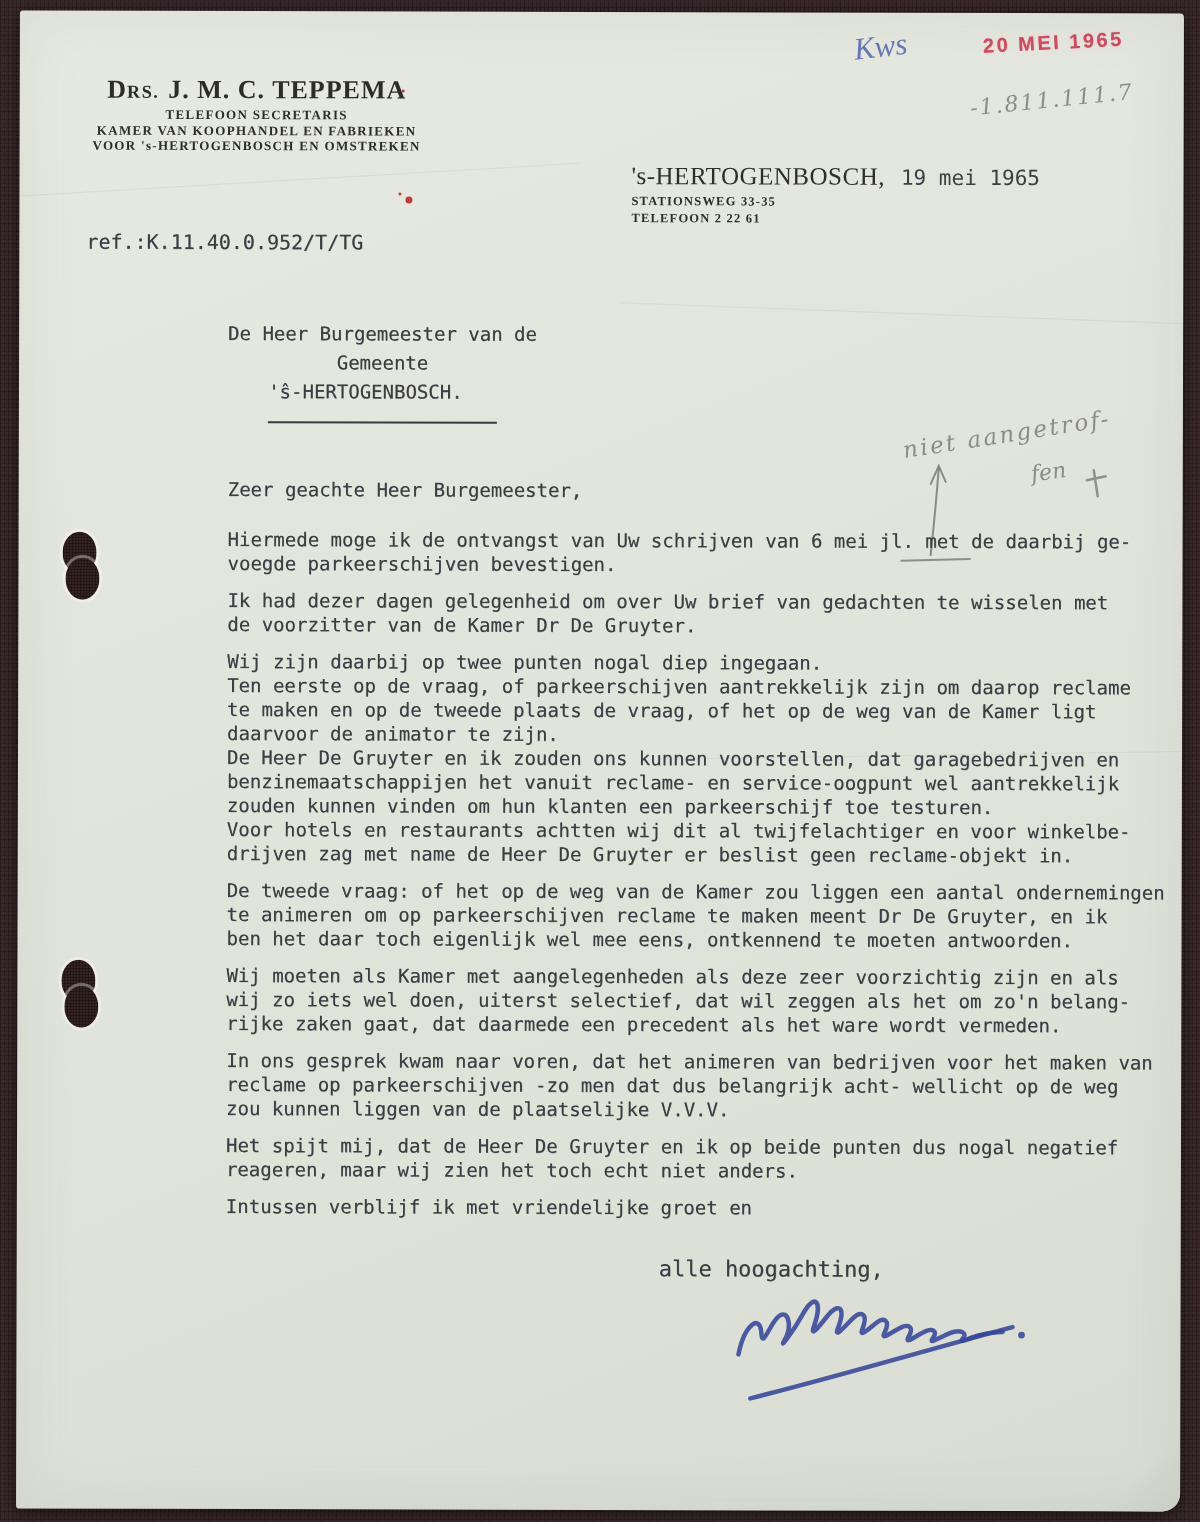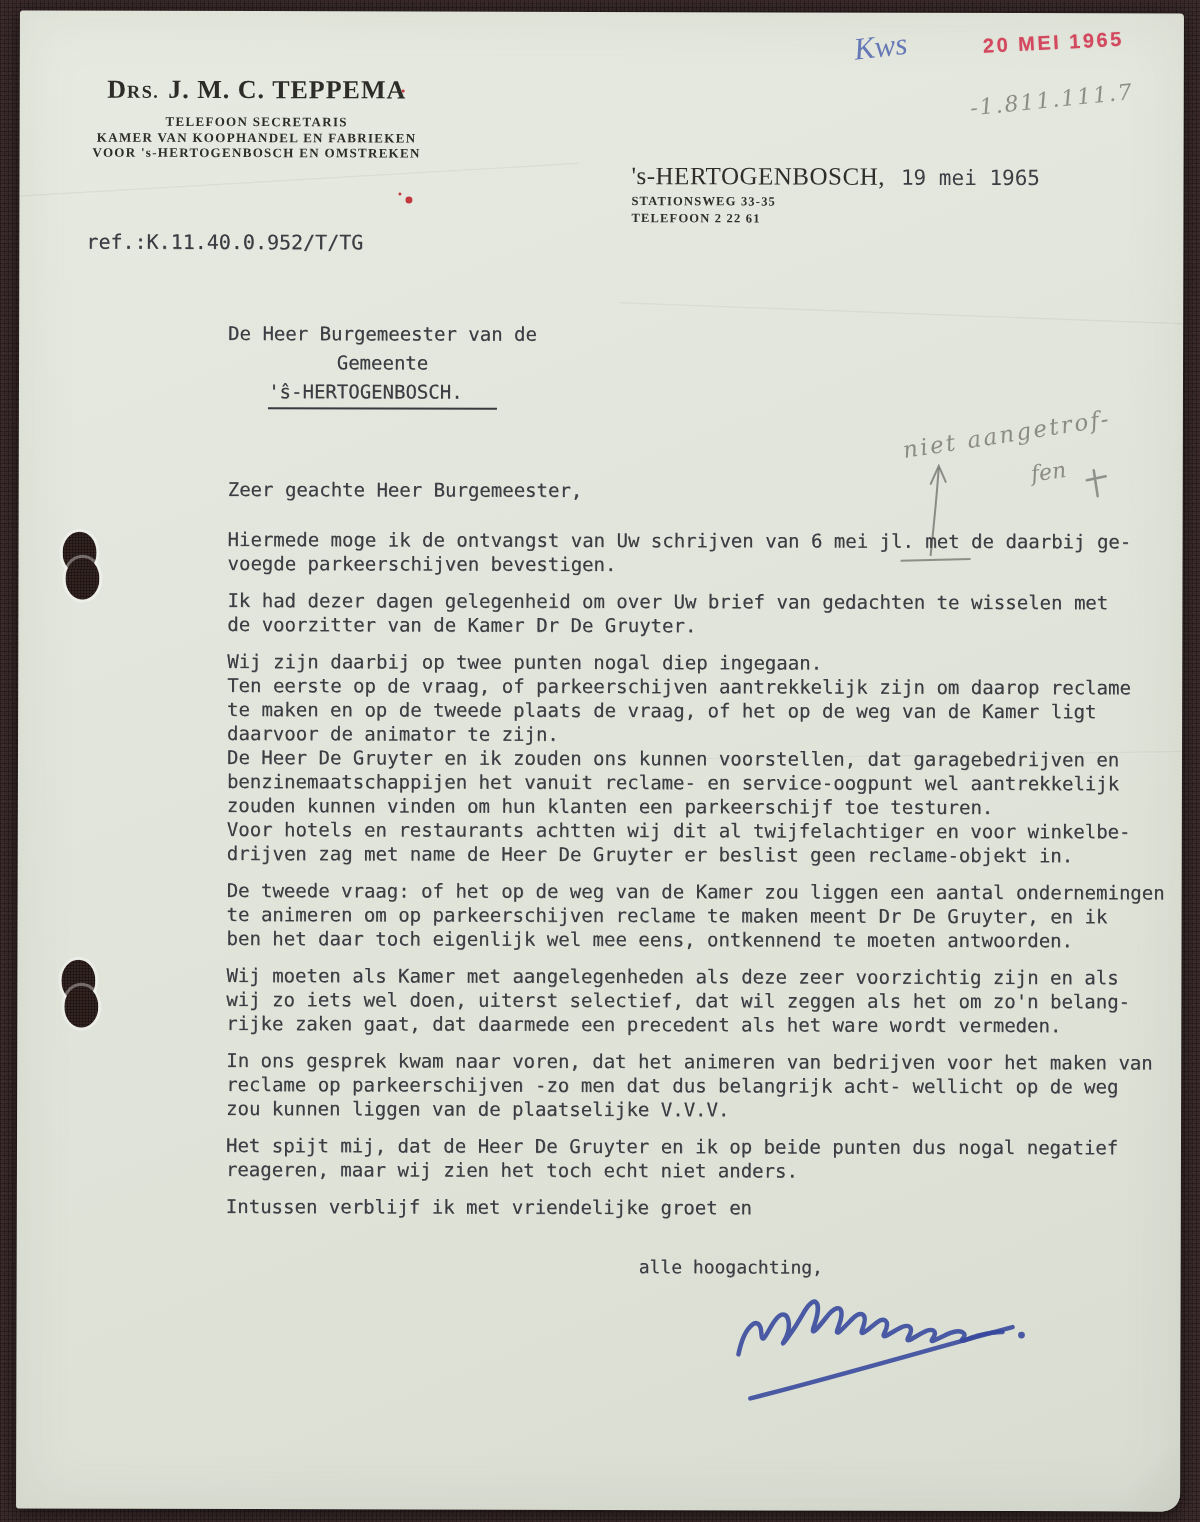--- a/index.html
+++ b/index.html
@@ -33,42 +33,42 @@
     position:absolute; left:0; width:34px; height:42px; border-radius:50%;
     background-color:#33241f;
     background-image:repeating-linear-gradient(90deg, rgba(0,0,0,.3) 0 1px, transparent 1px 3px),
                      repeating-linear-gradient(0deg, rgba(0,0,0,.3) 0 1px, transparent 1px 3px);
     box-shadow:0 0 0 3px rgba(255,255,255,.35);
   }
   .hole .h1{ top:0; } .hole .h2{ top:26px; left:3px; }
   .hole.top{ top:521px; } .hole.bottom{ top:949px; }
 
   .letterhead{ position:absolute; left:67px; top:64px; width:340px; text-align:center; color:#2d2c29; }
-  .lh-name{ font-weight:bold; font-size:26px; letter-spacing:1px; margin-bottom:9px; white-space:nowrap; }
+  .lh-name{ font-weight:bold; font-size:26px; letter-spacing:1px; margin-bottom:2px; white-space:nowrap; }
   .lh-name .small{ font-size:.7em; letter-spacing:1.5px; }
   .lh-name .rest{ margin-left:9px; }
   .lh-sub{ font-weight:bold; font-size:13px; letter-spacing:1.3px; line-height:15.5px; white-space:nowrap; }
 
   .citydate{ position:absolute; left:612px; top:150px; color:#2f2e2b; white-space:nowrap; }
   .city{ font-weight:normal; font-size:25px; letter-spacing:.5px; display:inline; }
   .typed-date{ font-family:"DejaVu Sans Mono", monospace; font-size:21px; color:#3e3d44; margin-left:16px; }
   .street{ font-weight:bold; font-size:12.5px; letter-spacing:1.2px; margin-top:4px; }
   .phone{ font-weight:bold; font-size:12.5px; letter-spacing:1.2px; margin-top:2px; }
 
   .mono, .tline{ font-family:"DejaVu Sans Mono", monospace; color:#3d3c43;
     text-shadow:.3px .3px .4px rgba(55,55,65,.5); }
   .ref{ position:absolute; left:67px; top:219px; font-size:20px; }
   .addressee{ position:absolute; left:209px; top:308px; font-size:19px; line-height:29px;text-align:center; }
-  .addr-ul{ display:inline-block; border-bottom:2.5px solid #3a3941; padding-right:34px; padding-bottom:1px; }
+  .addr-ul{ display:inline-block; border-bottom:2.5px solid #3a3941; padding-right:34px; padding-bottom:15px; }
 
   .body-block{ position:absolute; left:209px; top:466px; width:960px; }
   .tline{ font-size:19px; line-height:24px; white-space:pre; }
   .salut{ margin-bottom:26px; }
   .para{ margin-bottom:13px; }
-  .closing{ position:absolute; left:622px; top:1244px; font-size:18px; }
+  .closing{ position:absolute; left:642px; top:1244px; font-size:22px; }
 
   .kws{ position:absolute; left:834px; top:16px; font-style:italic; font-size:31px;
     color:rgba(70,92,172,.8); transform:rotate(-7deg); }
   .stamp{ position:absolute; left:963px; top:18px; font-family:"Liberation Sans", sans-serif;
     font-weight:bold; font-size:20px; letter-spacing:2.5px; color:rgba(209,62,86,.88);
     transform:rotate(-3deg); white-space:nowrap; text-shadow:0 0 1px rgba(209,62,86,.5); }
   .pencil{ color:rgba(125,124,118,.85); font-family:"DejaVu Serif", serif; }
   .pencil-num{ position:absolute; left:950px; top:74px; font-size:22px; font-style:italic;
     letter-spacing:2px; transform:rotate(-6deg); white-space:nowrap; }
   .pencil-note1{ position:absolute; left:883px; top:408px; font-size:23px; font-style:italic;

